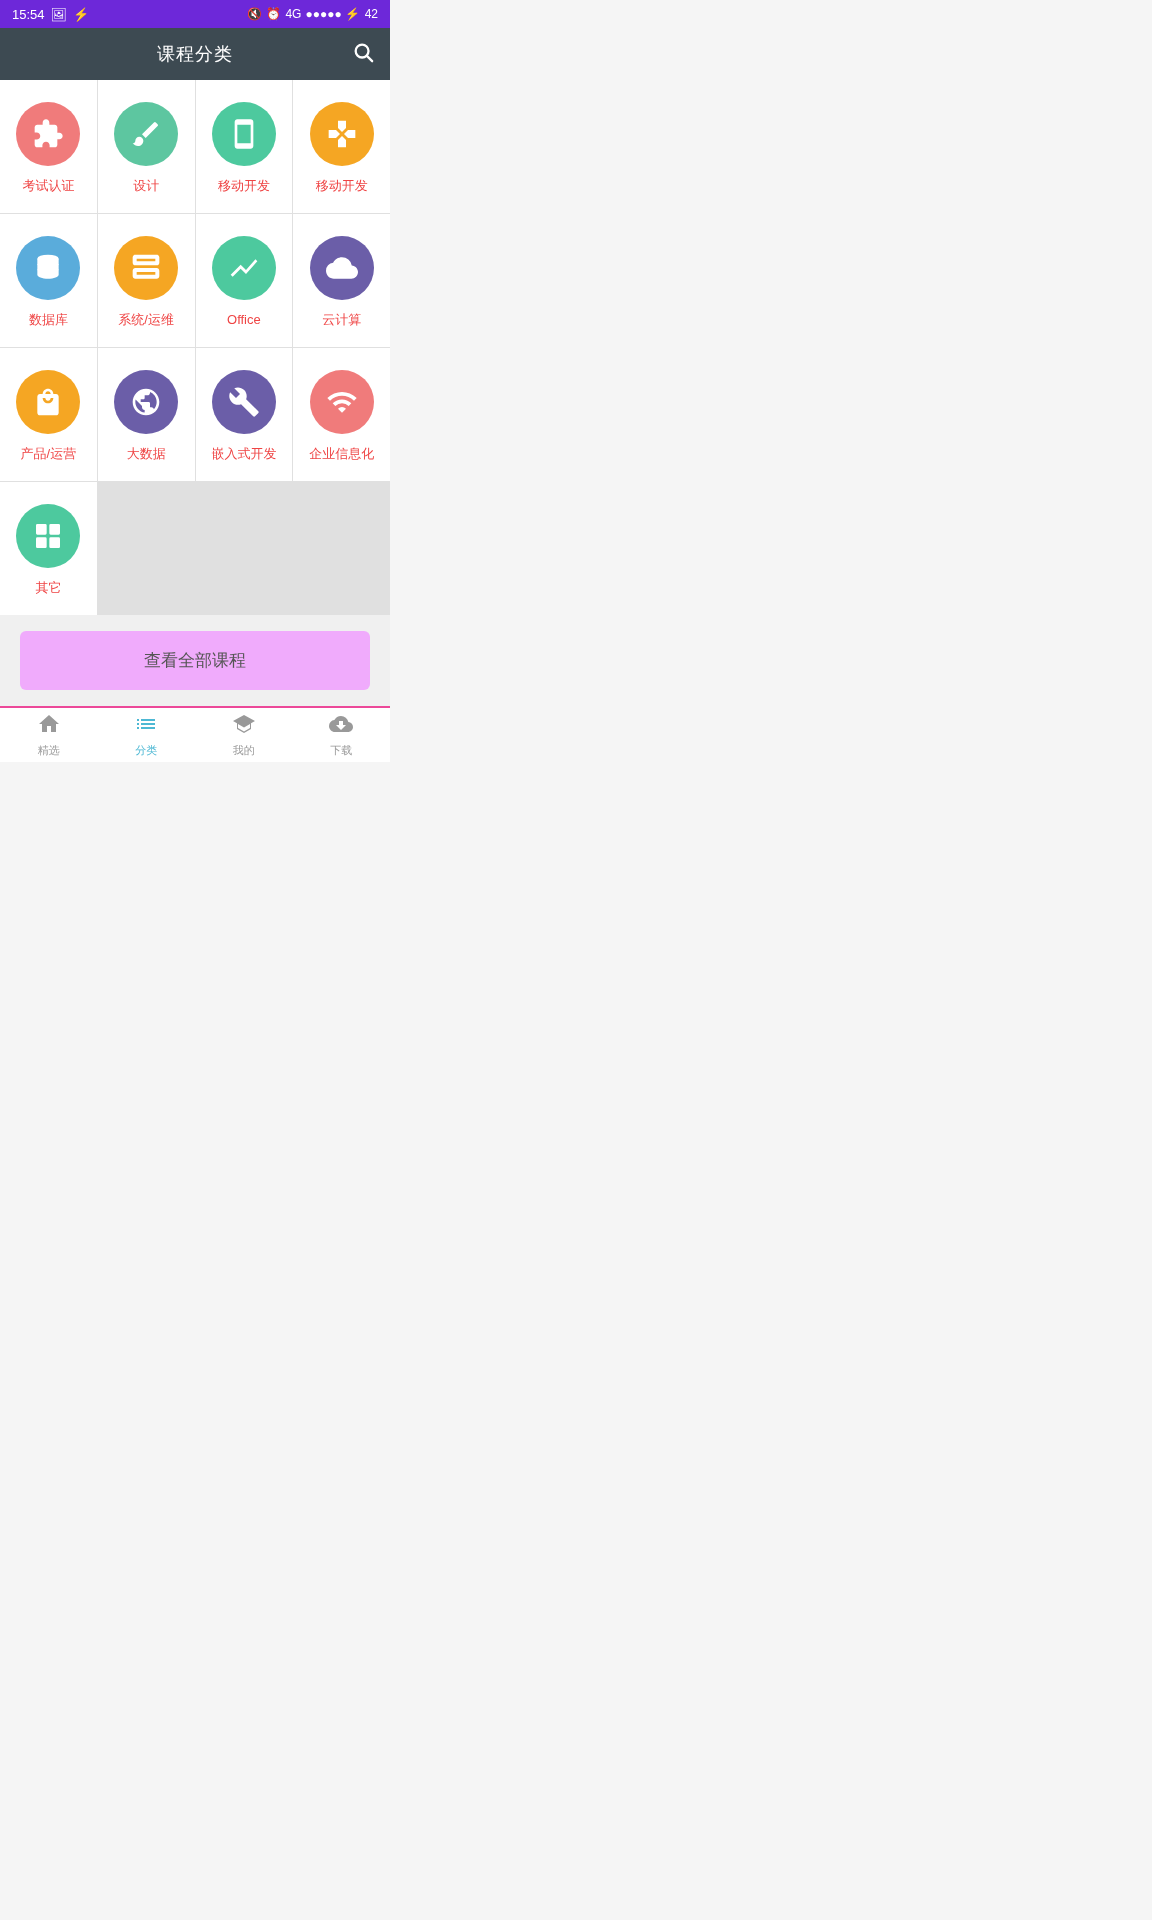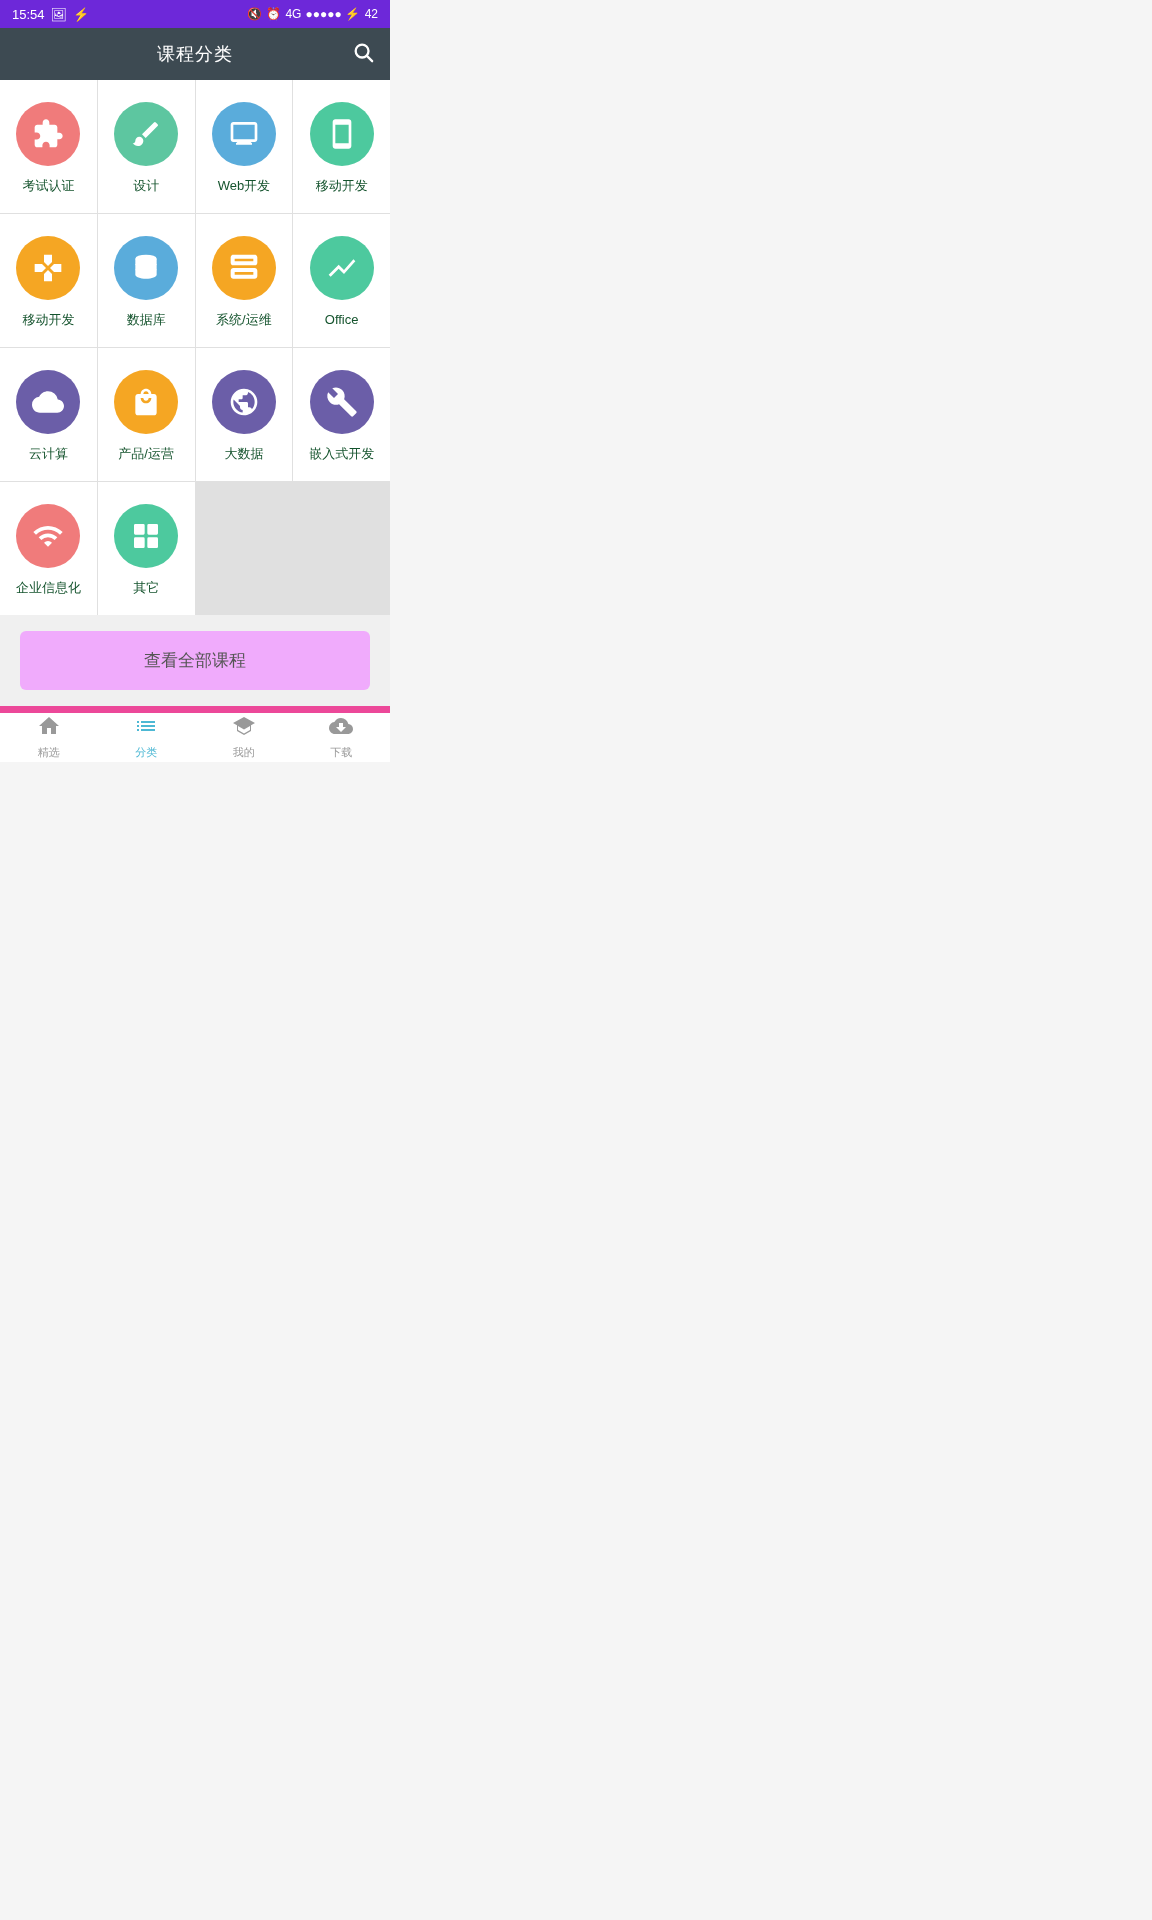--- a/index.html
+++ b/index.html
@@ -88,21 +88,21 @@
       border-radius: 50%;
       display: flex;
       align-items: center;
       justify-content: center;
       font-size: 28px;
       color: white;
     }
 
     .category-label {
       font-size: 13px;
-      color: #14532d;
+      color: #ef4444;
       text-align: right;
       line-height: 1.3;
     }
 
     
     .view-all-btn {
       background: #f0abfc;
       border: none;
       margin: 16px 20px;
       padding: 18px;
@@ -111,21 +111,21 @@
       font-size: 17px;
       color: #555;
       cursor: pointer;
       text-align: center;
       display: block;
     }
 
     
     .bottom-nav {
       background: white;
-      border-top: 7px solid #ec4899;
+      border-top: 2px solid #ec4899;
       display: flex;
       height: 56px;
     }
 
     .nav-item {
       flex: 1;
       display: flex;
       flex-direction: column;
       align-items: center;
       justify-content: center;
@@ -199,28 +199,20 @@
       </div>
       <div class="category-item">
         <div class="icon-circle" style="background: rgb(93, 198, 160);">
           <svg viewBox="0 0 24 24" fill="white" width="32" height="32">
             <path d="M7 14c-1.66 0-3 1.34-3 3 0 1.31-1.16 2-2 2 .92 1.22 2.49 2 4 2 2.21 0 4-1.79 4-4 0-1.66-1.34-3-3-3zm13.71-9.37l-1.34-1.34a1 1 0 0 0-1.41 0L9 12.25 11.75 15l8.96-8.96a1 1 0 0 0 0-1.41z"></path>
           </svg>
         </div>
         <span class="category-label">设计</span>
       </div>
       <div class="category-item">
-        <div class="icon-circle" style="background: rgb(90, 172, 219);">
-          <svg viewBox="0 0 24 24" fill="white" width="32" height="32">
-            <path d="M20 3H4c-1.1 0-2 .9-2 2v11c0 1.1.9 2 2 2h3l-1 1v1h12v-1l-1-1h3c1.1 0 2-.9 2-2V5c0-1.1-.9-2-2-2zm0 13H4V5h16v11z"></path>
-          </svg>
-        </div>
-        <span class="category-label">Web开发</span>
-      </div>
-      <div class="category-item">
         <div class="icon-circle" style="background: rgb(77, 201, 158);">
           <svg viewBox="0 0 24 24" fill="white" width="32" height="32">
             <path d="M17 1.01L7 1c-1.1 0-2 .9-2 2v18c0 1.1.9 2 2 2h10c1.1 0 2-.9 2-2V3c0-1.1-.9-1.99-2-1.99zM17 19H7V5h10v14z"></path>
           </svg>
         </div>
         <span class="category-label">移动开发</span>
       </div>
       <div class="category-item">
         <div class="icon-circle" style="background: rgb(245, 166, 35);">
           <svg viewBox="0 0 24 24" fill="white" width="32" height="32">

